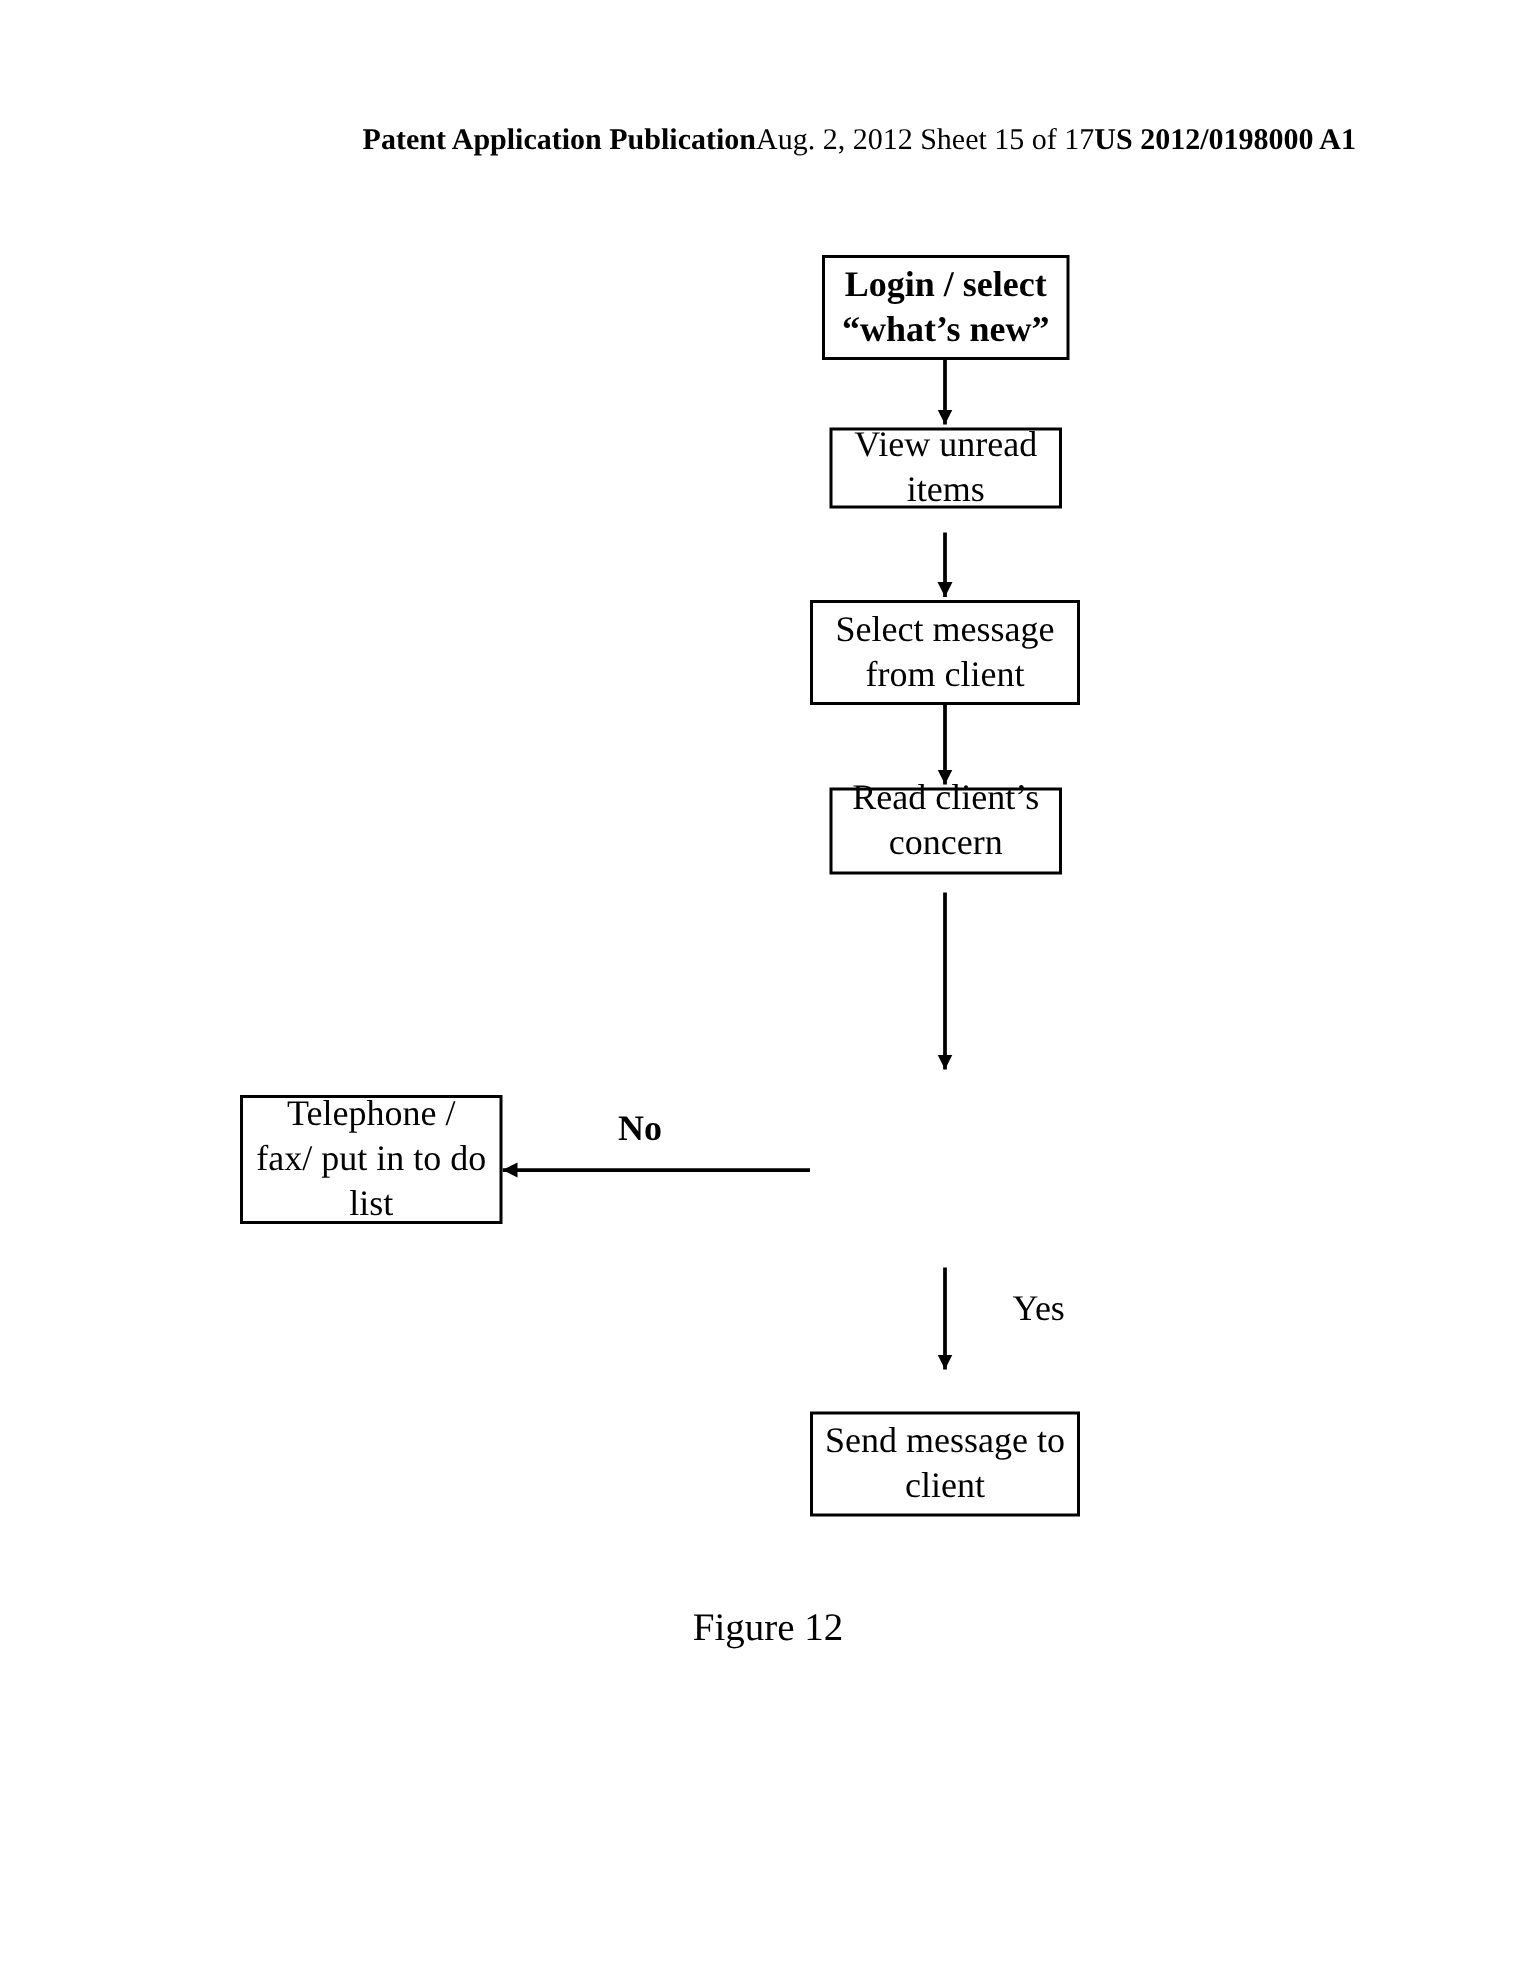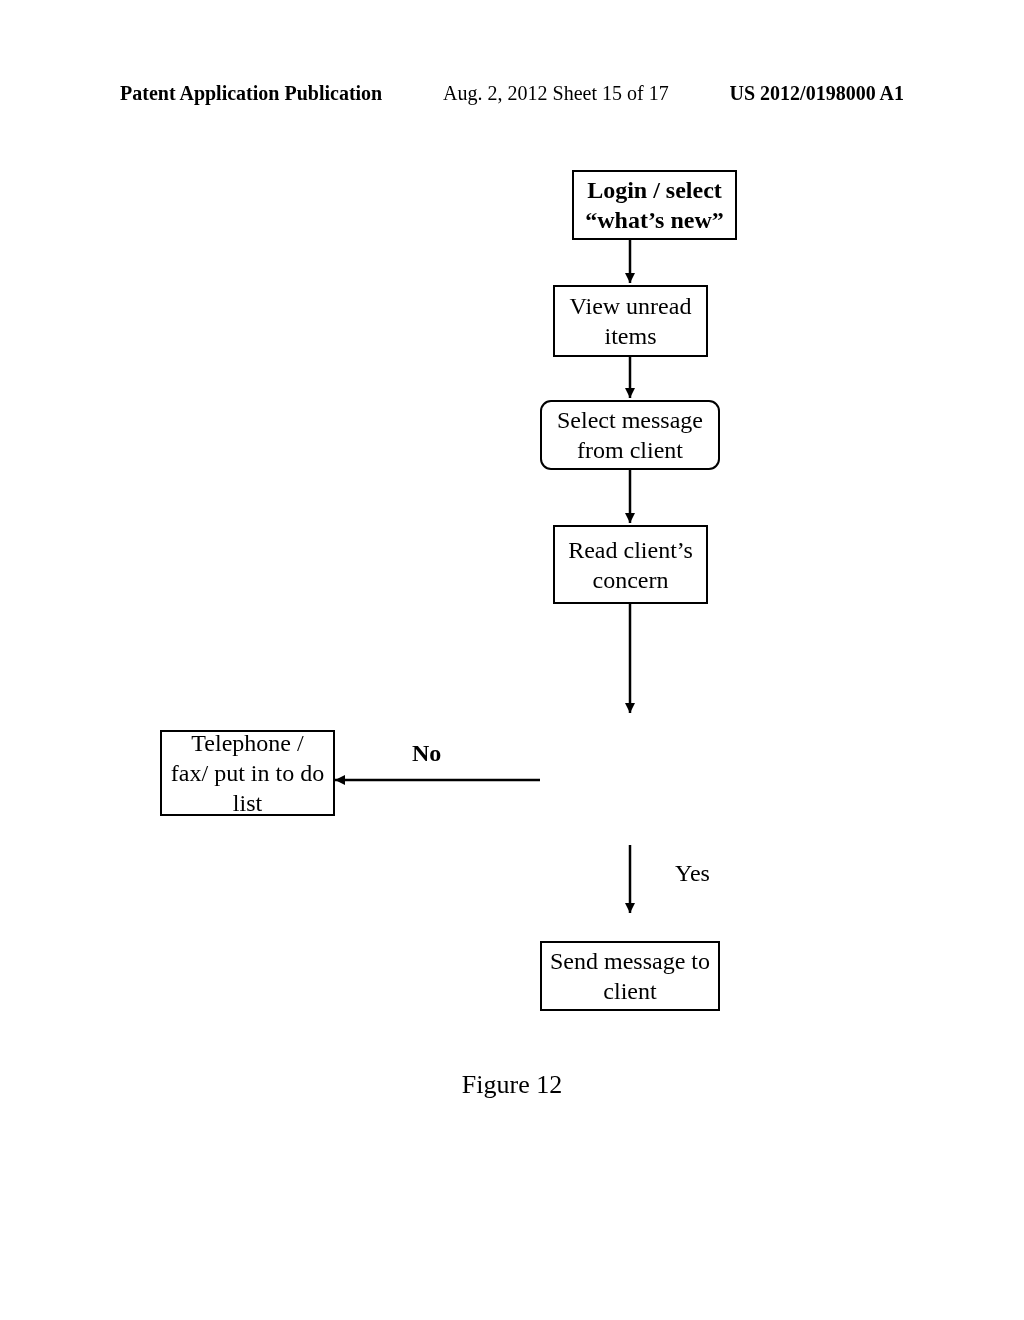--- a/index.html
+++ b/index.html
@@ -10,21 +10,21 @@
     background: #fff;
     font-family: "Times New Roman", Times, serif;
     position: relative;
   }
   .header {
     position: absolute;
     top: 82px;
     left: 0;
     width: 1024px;
     display: flex;
-    justify-content: space-between;
+    justify-content: flex-end;
     font-size: 20px;
     padding: 0 120px 0 120px;
     box-sizing: border-box;
   }
   .header .left { font-weight: bold; }
   .header .center { }
   .header .right { font-weight: bold; }
   .diagram {
     position: absolute;
     top: 160px;
@@ -110,33 +110,33 @@
 
     <line x1="630" y1="310" x2="630" y2="363" stroke="#000" stroke-width="2.5" marker-end="url(#arrow)"></line>
 
     <path d="M630,435 L630,553" stroke="#000" stroke-width="2.5" fill="none" marker-end="url(#arrow)"></path>
 
     <line x1="540" y1="620" x2="335" y2="620" stroke="#000" stroke-width="2.5" marker-end="url(#arrow)"></line>
 
     <line x1="630" y1="685" x2="630" y2="753" stroke="#000" stroke-width="2.5" marker-end="url(#arrow)"></line>
   </svg>
 
-  <div class="box bold" style="left:548px; top:10px; width:165px; height:70px;margin-left:24px;">
+  <div class="box bold" style="left:548px; top:10px; width:165px; height:70px;">
     <span>Login / select “what’s new”</span>
   </div>
 
-  <div class="box" style="left:553px; top:125px; width:155px; height:72px;">
+  <div class="box" style="left:553px; top:125px; width:155px; height:54px;">
     <span>View unread items</span>
   </div>
 
-  <div class="box" style="left:540px; top:240px; width:180px; height:70px;border-radius:11px;">
+  <div class="box" style="left:540px; top:240px; width:180px; height:70px;">
     <span>Select message from client</span>
   </div>
 
-  <div class="box" style="left:553px; top:365px; width:155px; height:79px;">
+  <div class="box" style="left:553px; top:365px; width:155px; height:58px;align-items:flex-end;">
     <span>Read client’s concern</span>
   </div>
 
 
   <div class="edge-label" style="left:412px; top:580px;font-weight:bold;">No</div>
   <div class="edge-label" style="left:675px; top:700px;">Yes</div>
 
   <div class="box" style="left:160px; top:570px; width:175px; height:86px;">
     <span>Telephone / fax/ put in to do list</span>
   </div>

